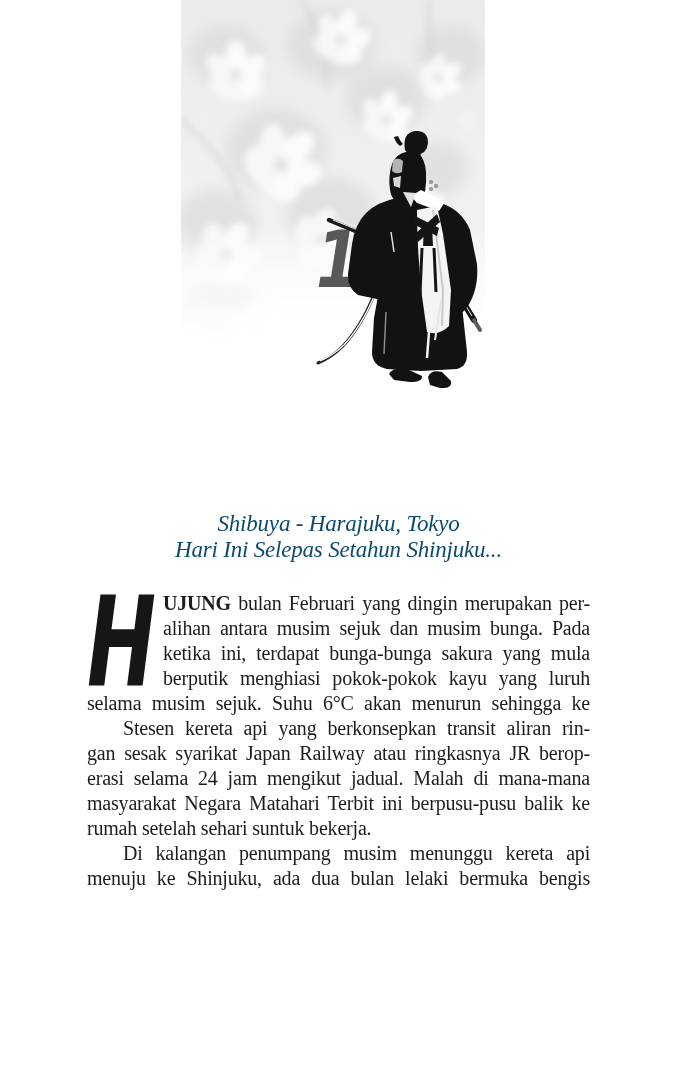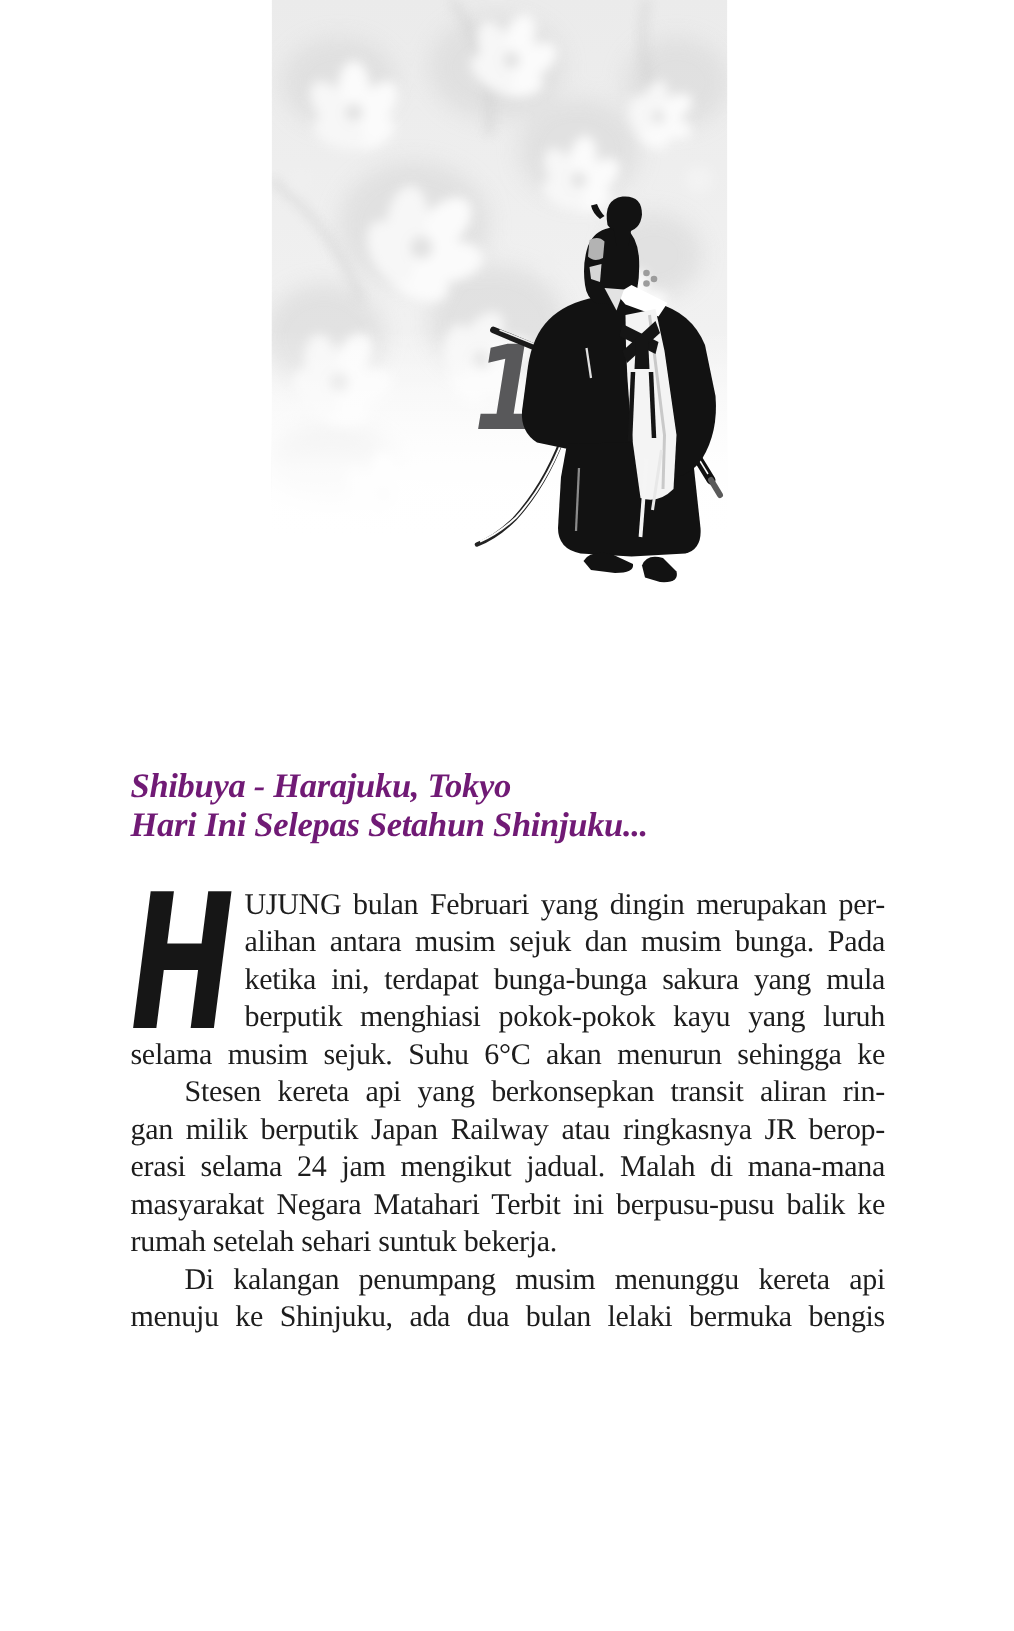--- a/index.html
+++ b/index.html
@@ -14,33 +14,33 @@
   .chapnum {
     position:absolute; left:135px; top:221px; height:80px;
     font-family:"DejaVu Sans", sans-serif; font-weight:bold; font-style:italic;
     font-size:78px; line-height:78px; color:#58585a;
     transform:scaleX(.82); transform-origin:0 100%;
   }
 
   
   .heading {
     position:absolute; left:87px; top:511px; width:503px;
-    font-weight:bold; font-style:italic; font-size:23px; line-height:26px;
-    letter-spacing:-0.2px; color:#701a75; white-space:nowrap;
+    font-weight:normal; font-style:italic; font-size:23px; line-height:26px;
+    letter-spacing:-0.2px; color:#0c4a6e; white-space:nowrap;text-align:center;
   }
 
   
   .bodytext {
     position:absolute; left:87px; top:591px; width:503px;
     font-size:20px; line-height:25px; letter-spacing:-0.2px; color:#1d1d1d;
   }
   .line { white-space:nowrap; text-align:justify; text-align-last:justify; }
   .line.endp { text-align-last:left; }
   .line.indent { text-indent:36px; }
-  .lead-bold { font-weight:normal; }
+  .lead-bold { font-weight:bold; }
   .dropcap {
     float:left; width:66px; height:100px; margin-right:10px;
     font-family:"DejaVu Sans", sans-serif; font-weight:bold; font-style:italic;
     font-size:125px; line-height:103px; color:#161616;
   }
   .dropcap span { display:inline-block; transform:scaleX(.66); transform-origin:0 100%; }
 </style>
 </head>
 <body>
 
@@ -181,21 +181,21 @@
     <div>
       <div class="line"><span class="lead-bold">UJUNG</span><span> bulan Februari yang dingin merupakan per-</span></div>
       <div class="line">alihan antara musim sejuk dan musim bunga. Pada</div>
       <div class="line">ketika ini, terdapat bunga-bunga sakura yang mula</div>
       <div class="line">berputik menghiasi pokok-pokok kayu yang luruh</div>
       <div class="line">selama musim sejuk. Suhu 6°C akan menurun sehingga ke</div>
     </div>
 
     <div>
       <div class="line indent">Stesen kereta api yang berkonsepkan transit aliran rin-</div>
-      <div class="line">gan milik berputik Japan Railway atau ringkasnya JR berop-</div>
+      <div class="line">gan sesak syarikat Japan Railway atau ringkasnya JR berop-</div>
       <div class="line">erasi selama 24 jam mengikut jadual. Malah di mana-mana</div>
       <div class="line">masyarakat Negara Matahari Terbit ini berpusu-pusu balik ke</div>
       <div class="line endp">rumah setelah sehari suntuk bekerja.</div>
     </div>
 
     <div>
       <div class="line indent">Di kalangan penumpang musim menunggu kereta api</div>
       <div class="line">menuju ke Shinjuku, ada dua bulan lelaki bermuka bengis</div>
     </div>
 

